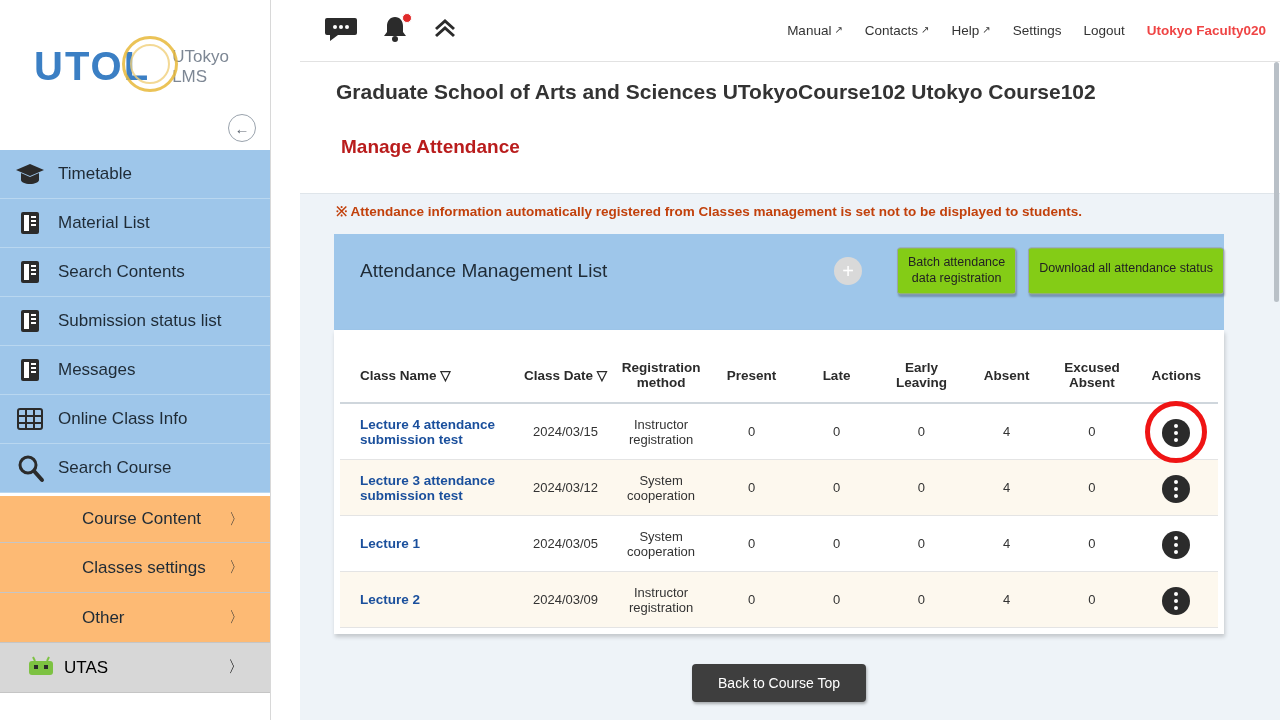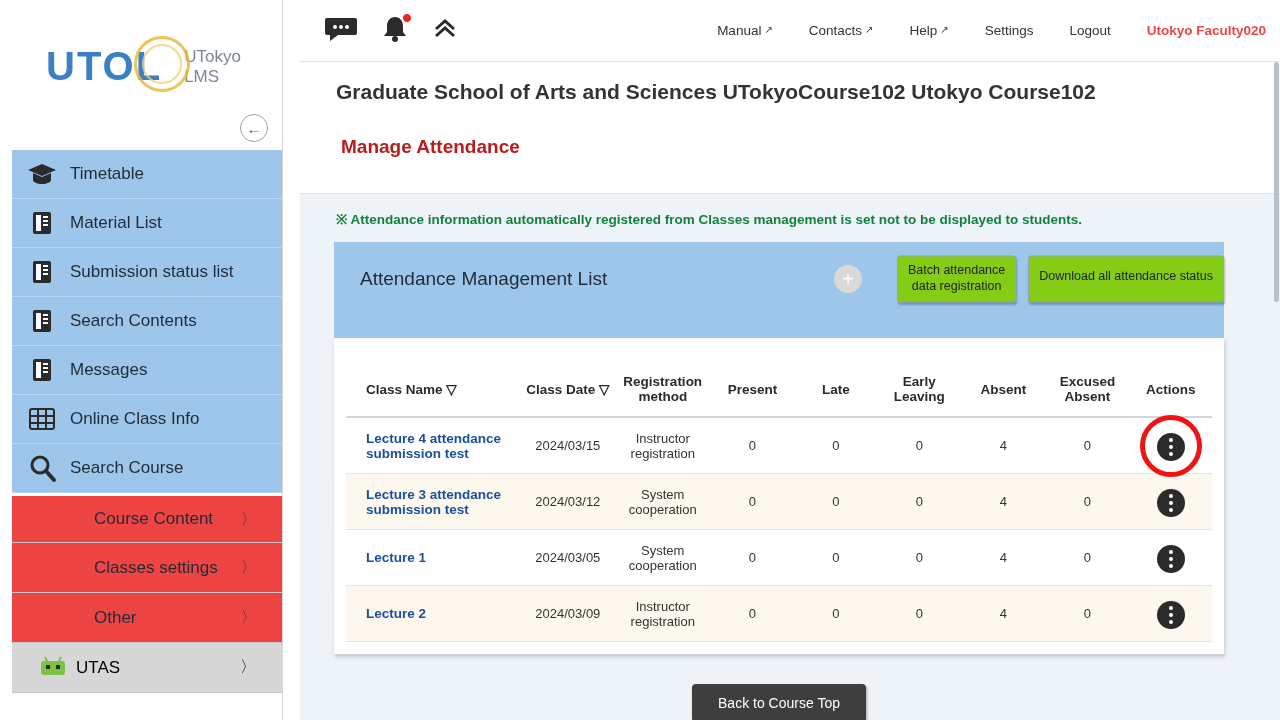--- a/index.html
+++ b/index.html
@@ -7,21 +7,21 @@
     margin: 0; padding: 0;
     width: 1280px; height: 720px;
     overflow: hidden;
     font-family: "Liberation Sans", sans-serif;
     background: #ffffff;
   }
   #app { position: relative; width: 1280px; height: 720px; }
 
   
   .sidebar {
-    position: absolute; left: 12px; top: 0;
+    position: absolute; left: 0; top: 0;
     width: 271px; height: 720px;
     background: #ffffff;
     border-right: 1px solid #d8d8d8;
     overflow: hidden;
   }
   .logo-area { position: relative; height: 150px; }
   .logo-wrap {
     position: absolute; left: 34px; top: 44px;
     display: flex; align-items: center;
   }
@@ -64,21 +64,21 @@
   .nav-item .nav-ico {
     width: 40px; min-width: 40px; height: 32px;
     display: flex; align-items: center; justify-content: center;
     margin-right: 8px;
   }
   .nav-item .nav-label { font-size: 17px; color: #1f2b36; }
 
   .subnav-item {
     height: 50px; display: flex; align-items: center;
     padding-left: 82px; padding-right: 26px;
-    background: #ef4444;
+    background: #fdba74;
     border-bottom: 1px solid #c5c5c5;
     color: #1f2b36; font-size: 17px;
     cursor: pointer; justify-content: space-between;
   }
   .subnav-item.first { border-top: 3px solid #ffffff; }
   .subnav-item .chev { color: #333; font-size: 15px; }
   .utas-item {
     height: 50px; display: flex; align-items: center;
     padding-left: 18px; padding-right: 26px;
     background: #d7d7d7; border-bottom: 1px solid #c5c5c5;
@@ -101,39 +101,39 @@
     border-bottom: 1px solid #e2e2e2;
   }
   .top-icons { display: flex; align-items: center; gap: 22px; }
   .ti { position: relative; cursor: pointer; }
   .badge-dot {
     position: absolute; right: -2px; top: -1px;
     width: 10px; height: 10px; border-radius: 50%;
     background: #e02a2a; border: 1px solid #fff;
   }
   .top-links {
-    margin-left: auto; display: flex; align-items: flex-start; gap: 36px;
+    margin-left: auto; display: flex; align-items: flex-start; gap: 22px;
     font-size: 13.5px; color: #333;
   }
   .top-links a { color: #333; text-decoration: none; cursor: pointer; }
   .ext { font-size: 10px; margin-left: 3px; vertical-align: 2px; }
   .user-name { font-weight: bold; color: #ef4444; font-size: 13.5px; }
 
   .course-head {
     background: #ffffff;
     padding: 18px 0 0 36px;
     height: 132px;
     border-bottom: 1px solid #dfe5ea;
   }
   .course-title { font-size: 21px; font-weight: bold; color: #333; }
   .page-title { font-size: 19px; font-weight: bold; color: #b91c1c; margin-top: 32px; padding-left: 5px;}
 
   .notice {
-    color: #15803d; font-size: 13.5px; font-weight: bold;
-    padding: 16px 0 14px 36px;
+    color: #c2410c; font-size: 13.5px; font-weight: bold;
+    padding: 8px 0 14px 36px;
   }
 
   .panel-wrap { padding: 0 56px 0 34px; }
   .panel-head {
     background: #9ec6ea;
     height: 74px;
     display: flex; align-items: center;
     padding: 0 0 0 26px;
     position: relative;
   }
@@ -146,21 +146,21 @@
     cursor: pointer; line-height: 1;
   }
   .head-btns { position: absolute; right: 0px; top: 50%; transform: translateY(-50%); display: flex; gap: 12px; }
   .wbtn {
     background: #84cc16; border: 1px solid #9aa3ad;
     border-radius: 3px; font-size: 12.5px; color: #222;
     padding: 7px 10px; cursor: pointer; text-align: center;
     box-shadow: 1px 2px 2px rgba(0,0,0,.25);
     line-height: 1.25;
   }
-  .panel-body { background: #ffffff; padding: 12px; box-shadow: 1px 3px 4px rgba(0,0,0,.18); }
+  .panel-body { background: #ffffff; padding: 6px; box-shadow: 1px 3px 4px rgba(0,0,0,.18); }
   .spacer-row { height: 22px; background: #9ec6ea; }
   .spacer-row2 { height: 14px; background: #ffffff; }
 
   table.att { width: 100%; border-collapse: collapse; }
   table.att thead th {
     background: #ffffff;
     color: #2b2b2b; font-size: 13.5px; font-weight: bold;
     padding: 10px 4px 12px; text-align: center;
     border-bottom: 2px solid #cfd6dc;
     vertical-align: middle;
@@ -248,34 +248,34 @@
     <div class="nav-item">
       <span class="nav-ico">
         <svg width="26" height="26" viewBox="0 0 26 26">
             <rect x="4" y="2" width="18" height="22" rx="2" fill="#2b2b2b"></rect>
             <rect x="7" y="5" width="5" height="16" fill="#fff"></rect>
             <rect x="14" y="6" width="5" height="2" fill="#fff"></rect>
             <rect x="14" y="10" width="5" height="2" fill="#fff"></rect>
             <rect x="14" y="14" width="5" height="2" fill="#fff"></rect>
           </svg>
       </span>
-      <span class="nav-label">Submission status list</span>
+      <span class="nav-label">Search Contents</span>
     </div>
 
     <div class="nav-item">
       <span class="nav-ico">
         <svg width="26" height="26" viewBox="0 0 26 26">
             <rect x="4" y="2" width="18" height="22" rx="2" fill="#2b2b2b"></rect>
             <rect x="7" y="5" width="5" height="16" fill="#fff"></rect>
             <rect x="14" y="6" width="5" height="2" fill="#fff"></rect>
             <rect x="14" y="10" width="5" height="2" fill="#fff"></rect>
             <rect x="14" y="14" width="5" height="2" fill="#fff"></rect>
           </svg>
       </span>
-      <span class="nav-label">Search Contents</span>
+      <span class="nav-label">Submission status list</span>
     </div>
 
     <div class="nav-item">
       <span class="nav-ico">
         <svg width="26" height="26" viewBox="0 0 26 26">
             <rect x="4" y="2" width="18" height="22" rx="2" fill="#2b2b2b"></rect>
             <rect x="7" y="5" width="5" height="16" fill="#fff"></rect>
             <rect x="14" y="6" width="5" height="2" fill="#fff"></rect>
             <rect x="14" y="10" width="5" height="2" fill="#fff"></rect>
             <rect x="14" y="14" width="5" height="2" fill="#fff"></rect>

